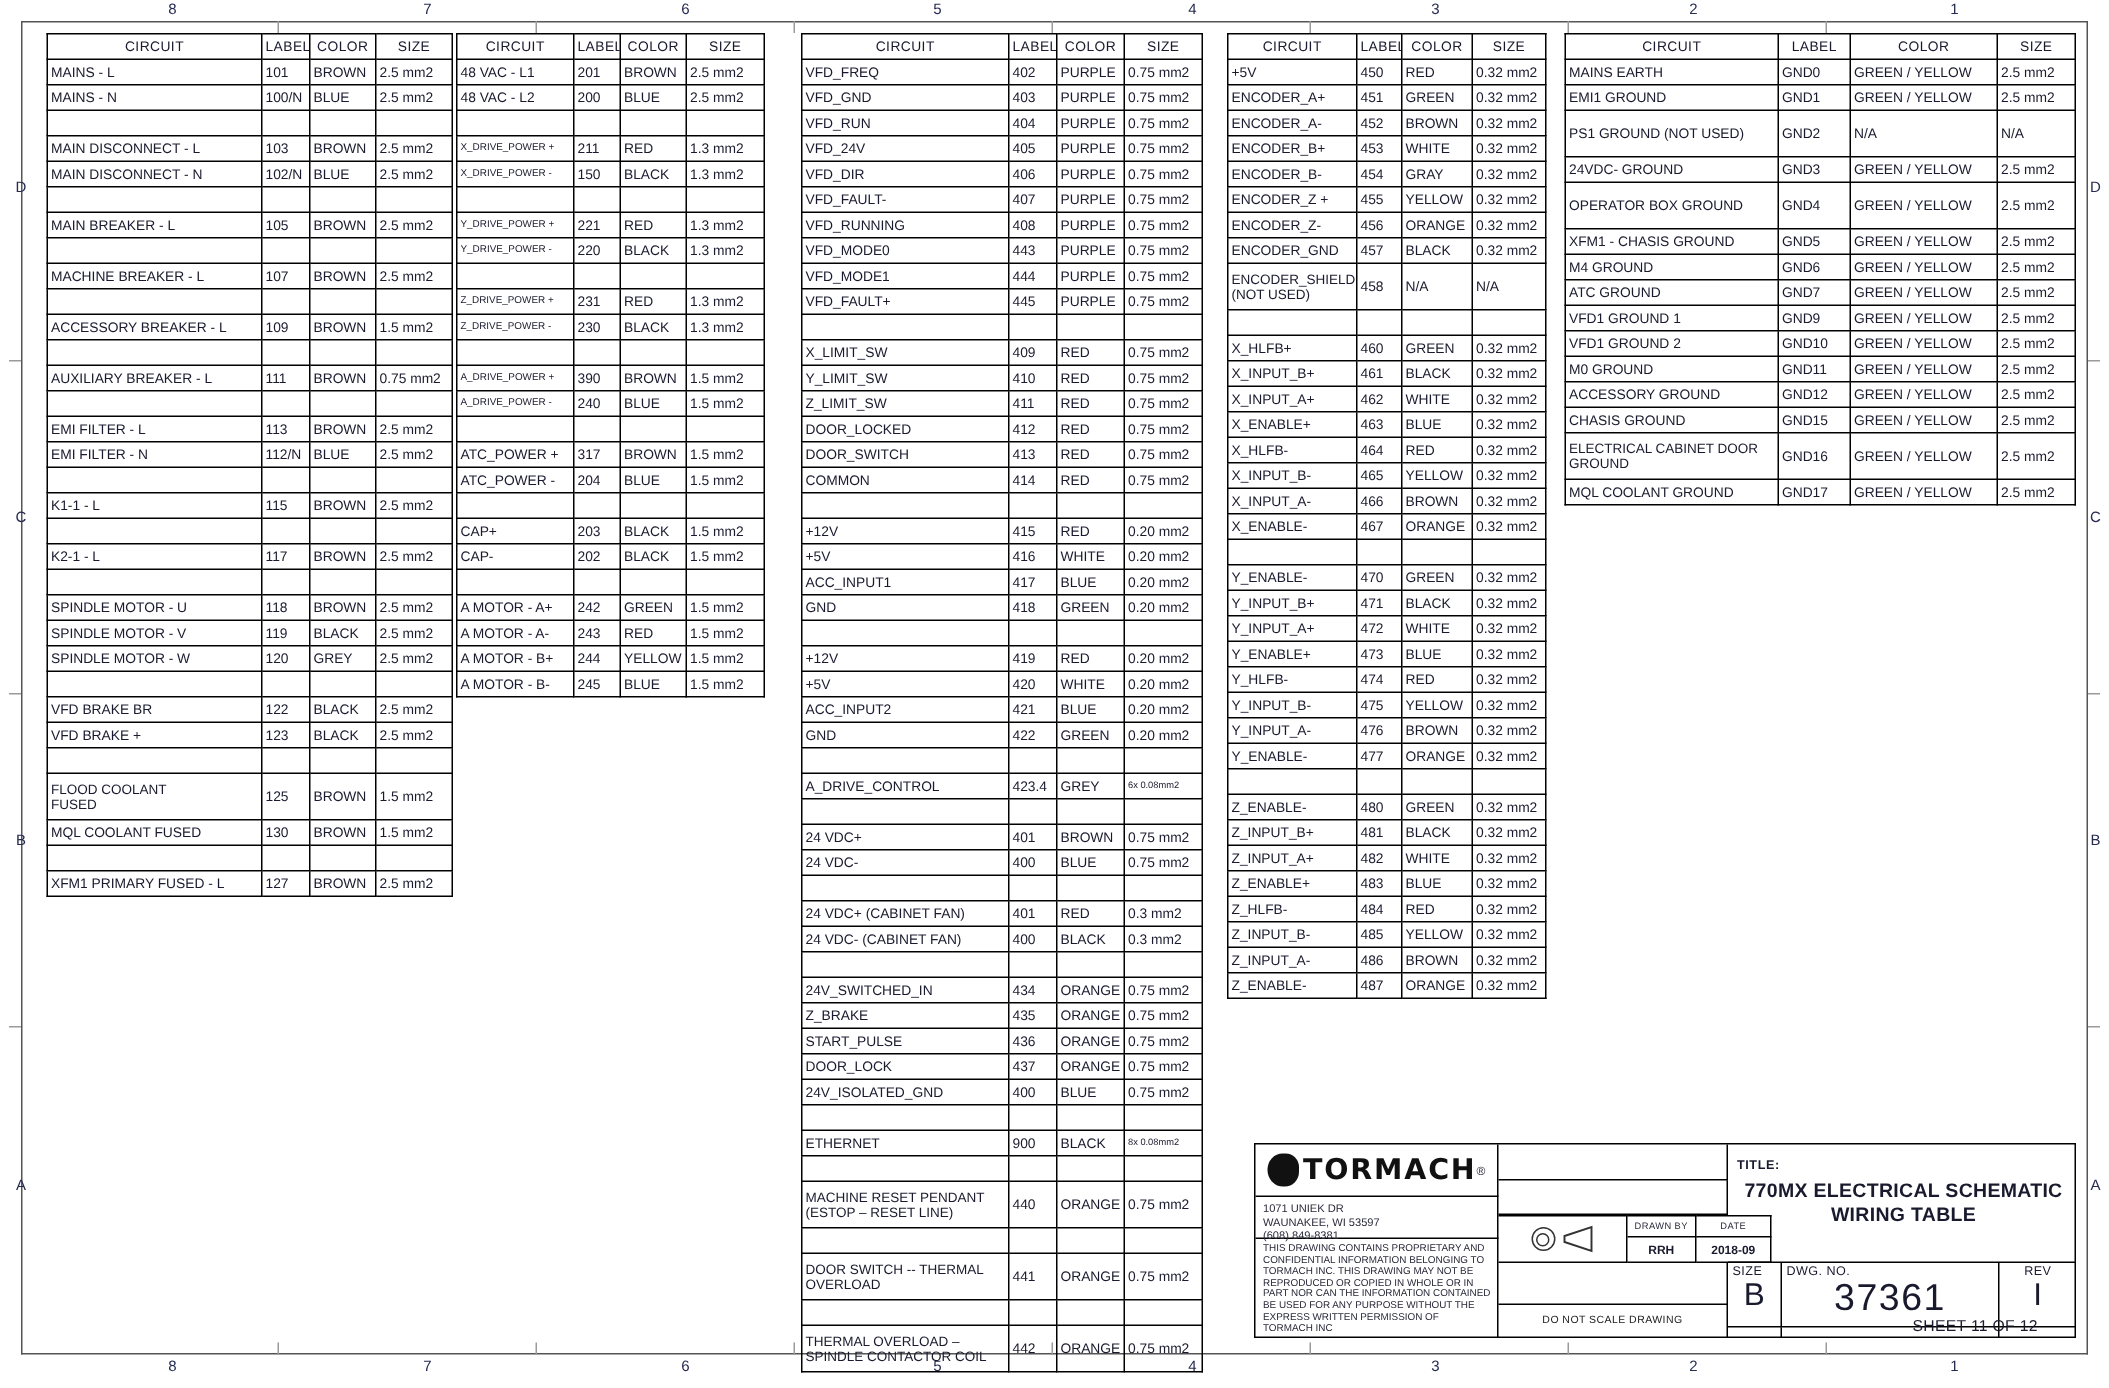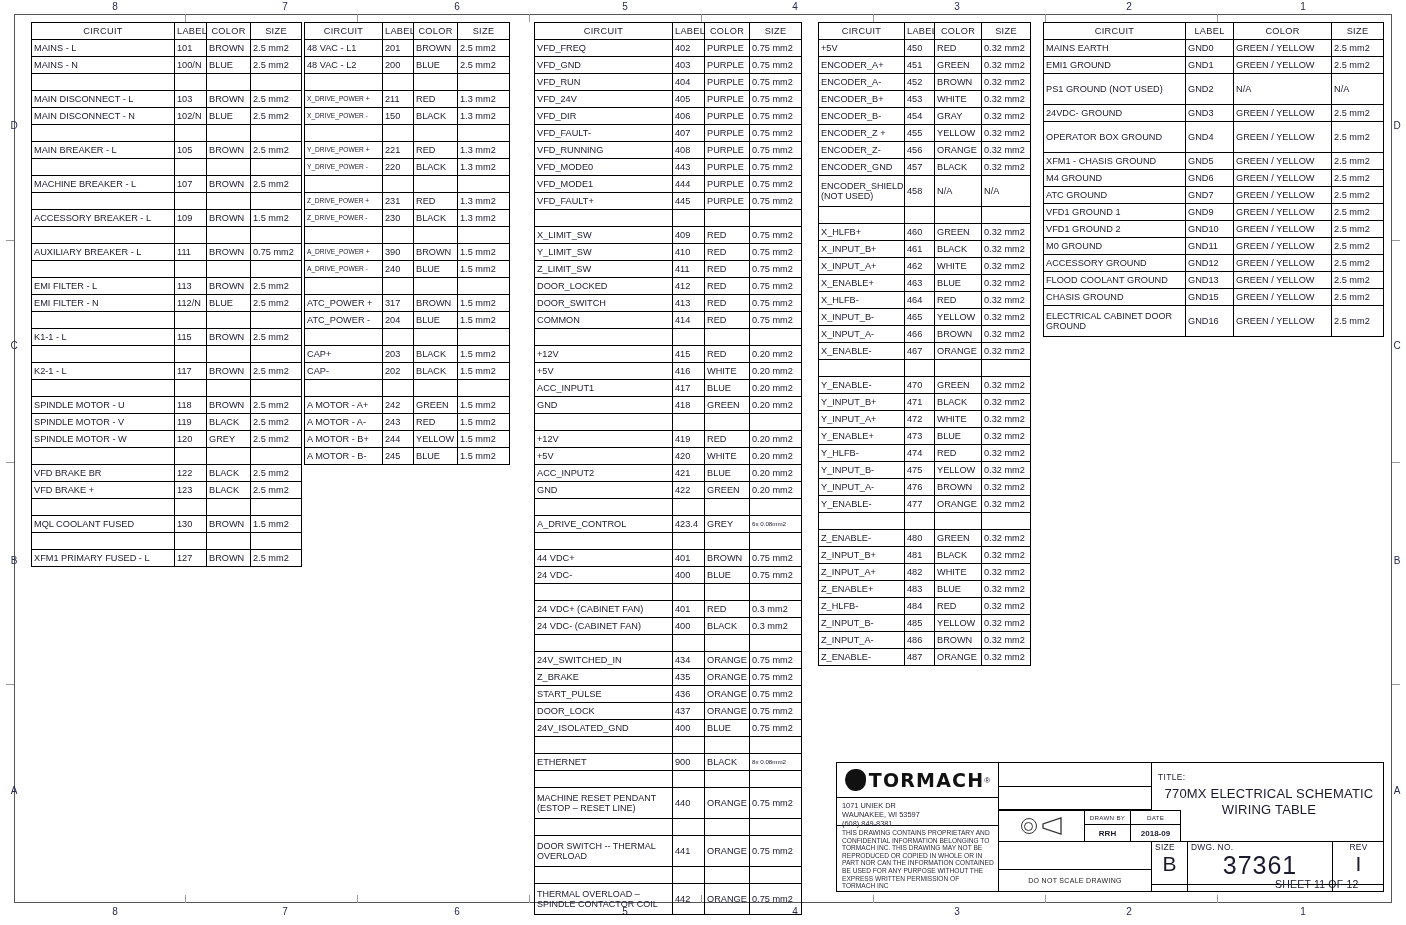--- a/index.html
+++ b/index.html
@@ -95,21 +95,21 @@
   .upper-blank{
     position:absolute;left:162px;top:0;width:153px;height:24px;
     border-bottom:1px solid #000;border-right:1px solid #000;box-sizing:border-box;
   }
   .upper-blank2{
     position:absolute;left:162px;top:24px;width:153px;height:23px;
     border-bottom:1px solid #000;border-right:1px solid #000;box-sizing:border-box;
   }
   .title-cell{
     position:absolute;left:315px;top:0;width:232px;height:79px;
-    border-bottom:1px solid #000;box-sizing:border-box;padding:3px 0 0 6px;
+    border-bottom:1px solid #000;box-sizing:border-box;padding:3px 0 0 6px;font-weight:bold;
   }
   .title-lbl{font-size:8.4px;letter-spacing:.4px;}
   .title-main{
     font-size:13px;text-align:center;line-height:16px;padding:2px 4px 0 0;letter-spacing:.2px;
   }
   .mid-blank{
     position:absolute;left:162px;top:79px;width:153px;height:28px;
     border-right:1px solid #000;border-bottom:1px solid #000;box-sizing:border-box;
   }
   .size-cell{
@@ -390,20 +390,26 @@
           <td class="l">BLACK</td>
           <td class="l">2.5 mm2</td>
         </tr>
         <tr class="spacer">
           <td class="l"></td>
           <td class="l"></td>
           <td class="l"></td>
           <td class="l"></td>
         </tr>
         <tr>
+          <td class="l two-line" style="height: 30px;">FLOOD COOLANT<br>FUSED</td>
+          <td class="l" style="height: 30px;">125</td>
+          <td class="l" style="height: 30px;">BROWN</td>
+          <td class="l" style="height: 30px;">1.5 mm2</td>
+        </tr>
+        <tr>
           <td class="l">MQL COOLANT FUSED</td>
           <td class="l">130</td>
           <td class="l">BROWN</td>
           <td class="l">1.5 mm2</td>
         </tr>
         <tr class="spacer">
           <td class="l"></td>
           <td class="l"></td>
           <td class="l"></td>
           <td class="l"></td>
@@ -776,21 +782,21 @@
           <td class="l">GREY</td>
           <td class="l tiny">6x 0.08mm2</td>
         </tr>
         <tr class="spacer">
           <td class="l"></td>
           <td class="l"></td>
           <td class="l"></td>
           <td class="l"></td>
         </tr>
         <tr>
-          <td class="l">44 VDC+</td>
+          <td class="l">24 VDC+</td>
           <td class="l">401</td>
           <td class="l">BROWN</td>
           <td class="l">0.75 mm2</td>
         </tr>
         <tr>
           <td class="l">24 VDC-</td>
           <td class="l">400</td>
           <td class="l">BLUE</td>
           <td class="l">0.75 mm2</td>
         </tr>
@@ -1216,36 +1222,36 @@
           <td class="l">GREEN / YELLOW</td>
           <td class="l">2.5 mm2</td>
         </tr>
         <tr>
           <td class="l">ACCESSORY GROUND</td>
           <td class="l">GND12</td>
           <td class="l">GREEN / YELLOW</td>
           <td class="l">2.5 mm2</td>
         </tr>
         <tr>
-          <td class="l">FLOOD COOLANT GROUND</td>
-          <td class="l">GND13</td>
-          <td class="l">GREEN / YELLOW</td>
-          <td class="l">2.5 mm2</td>
-        </tr>
-        <tr>
           <td class="l">CHASIS GROUND</td>
           <td class="l">GND15</td>
           <td class="l">GREEN / YELLOW</td>
           <td class="l">2.5 mm2</td>
         </tr>
         <tr>
           <td class="l two-line" style="height: 30px;">ELECTRICAL CABINET DOOR<br>GROUND</td>
           <td class="l" style="height: 30px;">GND16</td>
           <td class="l" style="height: 30px;">GREEN / YELLOW</td>
           <td class="l" style="height: 30px;">2.5 mm2</td>
+        </tr>
+        <tr>
+          <td class="l">MQL COOLANT GROUND</td>
+          <td class="l">GND17</td>
+          <td class="l">GREEN / YELLOW</td>
+          <td class="l">2.5 mm2</td>
         </tr>
       </tbody>
   </table>
 
   <div id="titleblock">
 
     <div class="logo-wrap">
       <span class="logo-dot"></span>
         <span class="logo-text">TORMACH</span>
         <span class="logo-tm">®</span>

